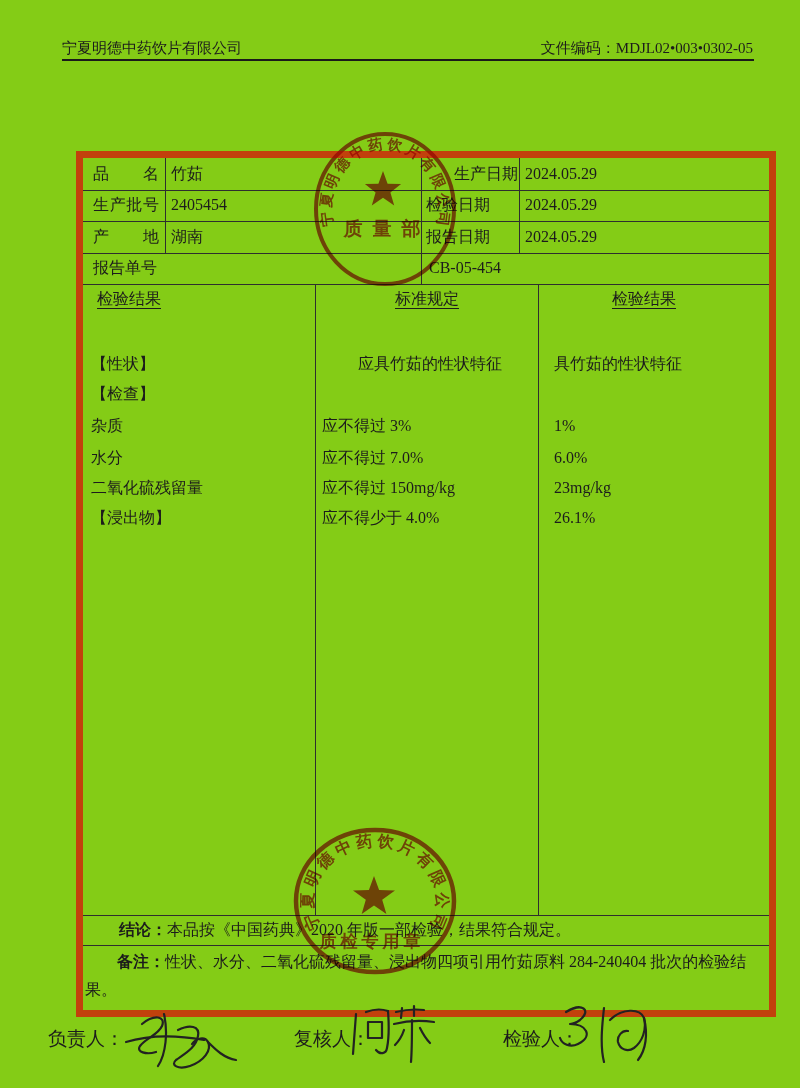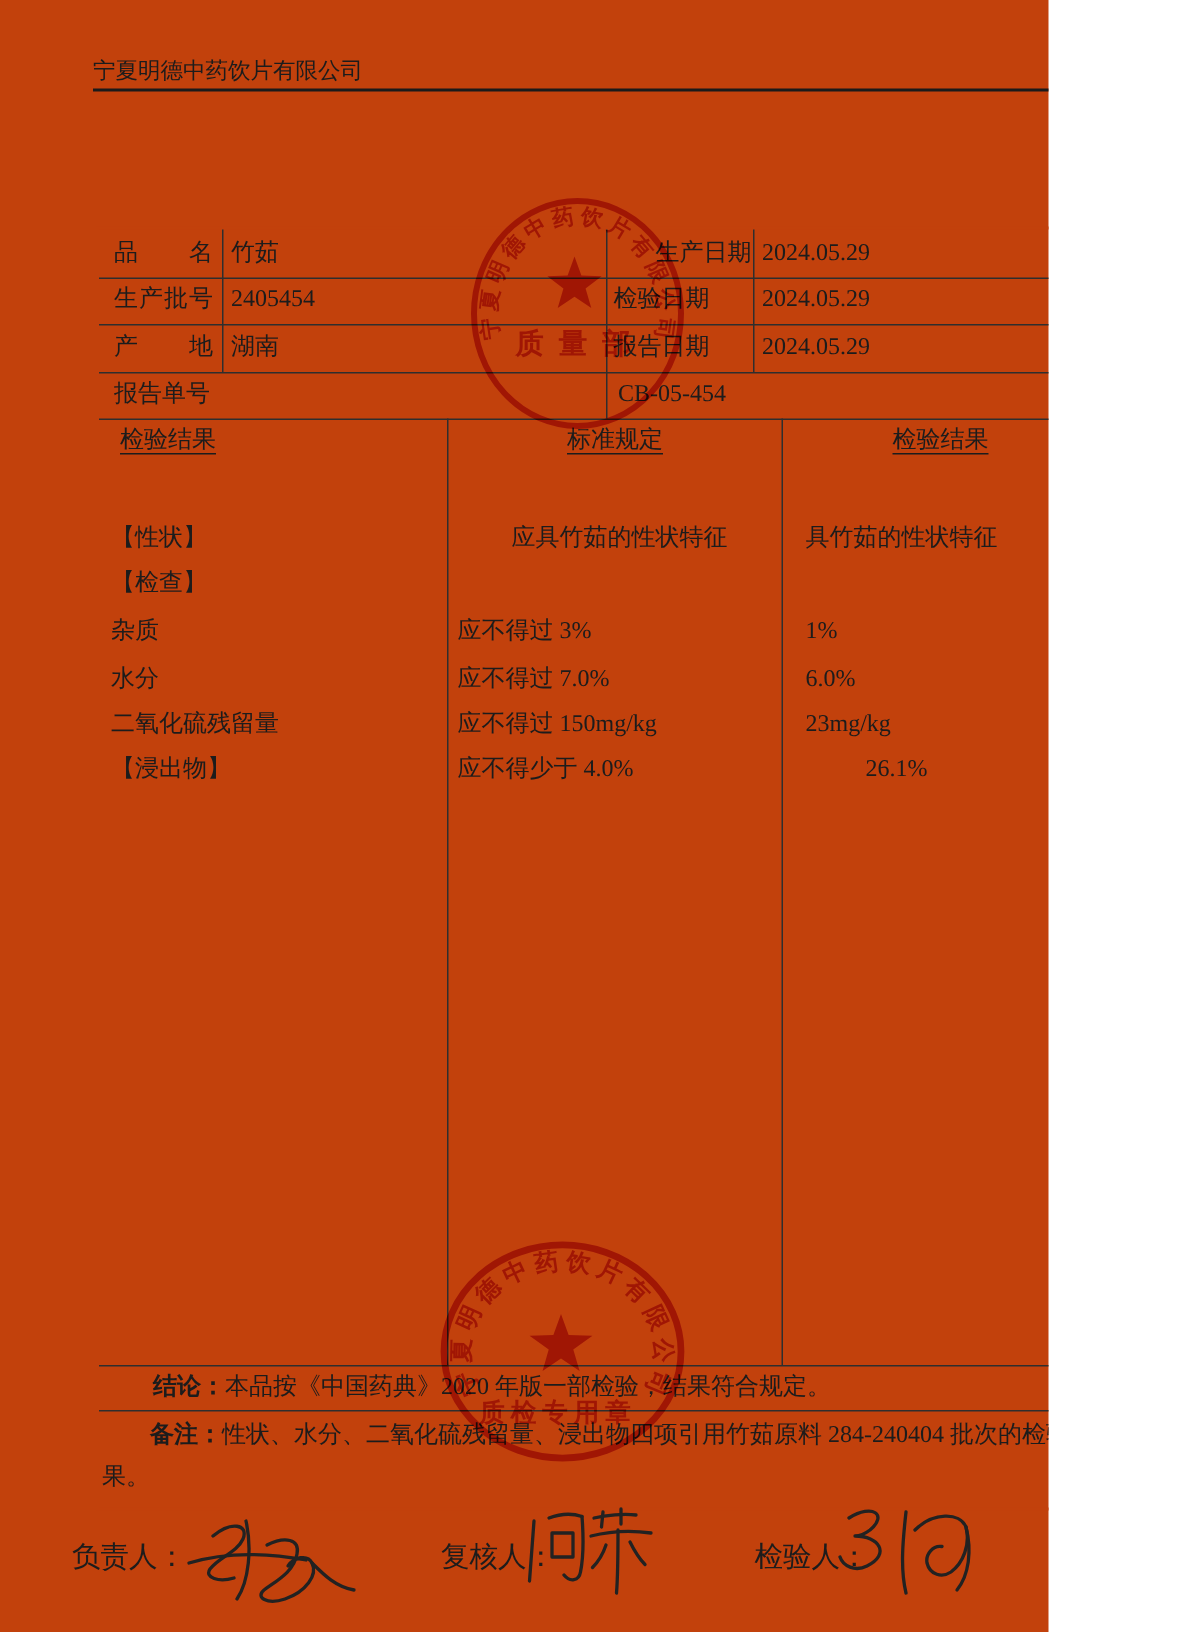--- a/index.html
+++ b/index.html
@@ -1,40 +1,41 @@
 <!DOCTYPE html>
 <html><head>
 <meta charset="utf-8">
 <style>
   html,body{margin:0;padding:0;background:#ffffff;}
-  .page{position:relative;width:699px;height:1088px;background:#c2410c;overflow:hidden;
+  .page{position:relative;width:800px;height:1088px;background:#84cc16;overflow:hidden;
         font-family:"Liberation Serif","DejaVu Serif",serif;color:#1c1c1c;}
   .txt{position:absolute;height:20px;line-height:20px;font-size:16px;white-space:nowrap;}
   .hdr{position:absolute;top:38px;height:20px;line-height:20px;font-size:15px;}
   .hdr-rule{position:absolute;left:62px;top:59px;width:692px;height:2px;background:#1a1a1a;}
   .title{position:absolute;left:0;top:96px;width:100%;text-align:center;
          font-family:"Liberation Sans","DejaVu Sans",sans-serif;
          font-size:27px;font-weight:bold;letter-spacing:2px;}
-  .sheet{position:absolute;left:64px;top:151px;width:686px;height:852px;border:2px solid #c2410c;text-decoration:underline;}
+  .sheet{position:absolute;left:76px;top:151px;width:686px;height:852px;border:7px solid #c2410c;text-decoration:underline;}
   .hline{position:absolute;left:0;width:100%;height:1px;background:#2e2e2e;}
   .vline{position:absolute;width:1px;background:#2e2e2e;}
   .jlab{display:inline-block;width:66px;text-align:justify;text-align-last:justify;}
   .uline{text-decoration:underline;text-underline-offset:4px;}
   .b{font-weight:bold;}
   .sig-label{position:absolute;top:1028px;height:22px;line-height:22px;font-size:19px;}
   .stamp{position:absolute;mix-blend-mode:multiply;opacity:.9;}
   .sig{position:absolute;}
   .sig path{fill:none;stroke:#222;stroke-width:2.2;stroke-linecap:round;stroke-linejoin:round;}
 </style>
 </head>
 <body>
 
 <div class="page">
 
   <div class="hdr" style="left:62px;">宁夏明德中药饮片有限公司</div>
+  <div class="hdr" style="right:47px;"><span>文件编码：</span><span>MDJL02•003•0302-05</span></div>
   <div class="hdr-rule"></div>
 
 
   <div class="sheet">
 
     <div class="hline" style="top:32px;"></div>
     <div class="hline" style="top:63px;"></div>
     <div class="hline" style="top:95px;"></div>
     <div class="hline" style="top:126px;"></div>
     <div class="hline" style="top:757px;"></div>
@@ -81,21 +82,21 @@
     <div class="txt" style="left:8px;top:290px;">水分</div>
     <div class="txt" style="left:239px;top:290px;">应不得过 7.0%</div>
     <div class="txt" style="left:471px;top:290px;">6.0%</div>
 
     <div class="txt" style="left:8px;top:320px;">二氧化硫残留量</div>
     <div class="txt" style="left:239px;top:320px;">应不得过 150mg/kg</div>
     <div class="txt" style="left:471px;top:320px;">23mg/kg</div>
 
     <div class="txt" style="left:8px;top:350px;">【浸出物】</div>
     <div class="txt" style="left:239px;top:350px;">应不得少于 4.0%</div>
-    <div class="txt" style="left:471px;top:350px;margin-left:40px;">26.1%</div>
+    <div class="txt" style="left:471px;top:350px;">26.1%</div>
 
     <div class="txt" style="left:36px;top:762px;"><span class="b">结论：</span><span>本品按《中国药典》2020 年版一部检验，结果符合规定。</span></div>
 
     <div class="txt" style="left:34px;top:794px;"><span class="b">备注：</span><span>性状、水分、二氧化硫残留量、浸出物四项引用竹茹原料 284-240404 批次的检验结</span></div>
     <div class="txt" style="left:2px;top:822px;">果。</div>
   </div>
 
   <div class="sig-label" style="left:48px;">负责人：</div>
   <div class="sig-label" style="left:294px;">复核人：</div>
   <div class="sig-label" style="left:503px;">检验人：</div>

